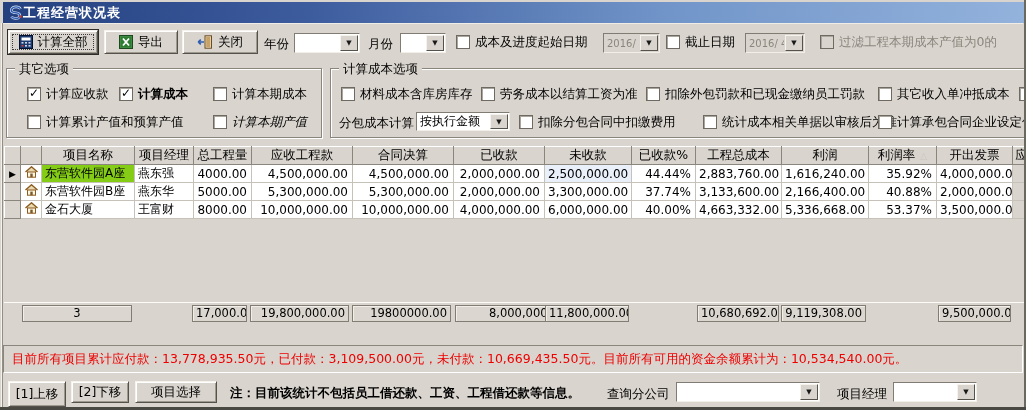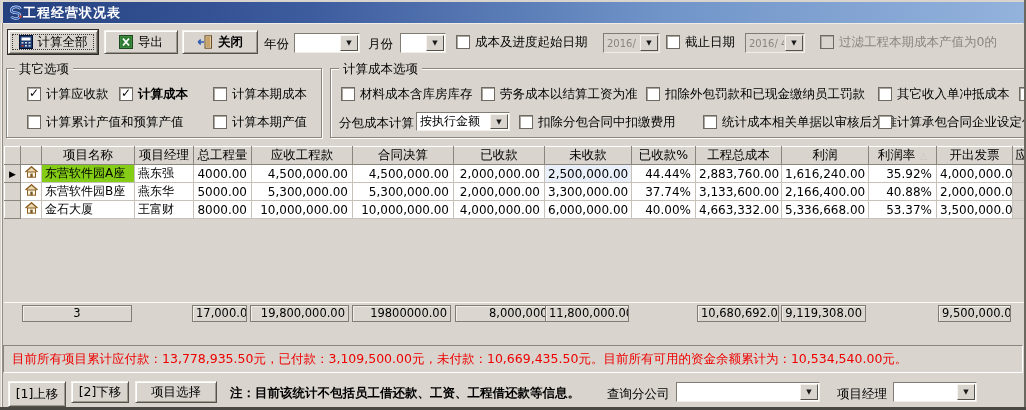--- a/index.html
+++ b/index.html
@@ -121,21 +121,21 @@
     <span class="ficon">
       <svg width="14" height="14" viewBox="0 0 14 14">
         <rect x="0.5" y="0.5" width="13" height="13" fill="#3f8a43" stroke="#1c4a1e"></rect>
         <rect x="2" y="2" width="10" height="10" fill="#2e7d32"></rect>
         <path d="M4 3.5 L10 10.5 M10 3.5 L4 10.5" stroke="#ffffff" stroke-width="1.8"></path>
       </svg>
     </span>
     <span>导出</span>
   </div>
 
-  <div class="btn" style="left:182px;top:30px;width:76px;font-weight:bold;">
+  <div class="btn" style="left:182px;top:30px;width:76px;">
     <span class="ficon">
       <svg width="16" height="14" viewBox="0 0 16 14">
         <rect x="8" y="0.8" width="6.5" height="12.4" fill="#e8dcc0" stroke="#6b4a1f"></rect>
         <rect x="9.2" y="2" width="4" height="10" fill="#c8a165"></rect>
         <path d="M7 7 L1.2 7 M1.2 7 L3.8 4.6 M1.2 7 L3.8 9.4" stroke="#2f5db3" stroke-width="1.7" fill="none"></path>
       </svg>
     </span>
     <span>关闭</span>
   </div>
 
@@ -185,21 +185,21 @@
       <span class="cblabel bold">计算成本</span>
     </span>
     <span class="cbitem" style="left:206px;top:18px;">
       <span class="cb"></span>
       <span class="cblabel">计算本期成本</span>
     </span>
     <span class="cbitem" style="left:20px;top:46px;">
       <span class="cb"></span>
       <span class="cblabel">计算累计产值和预算产值</span>
     </span>
-    <span class="cbitem" style="left:206px;top:46px;">
+    <span class="cbitem" style="left:206px;top:46px;font-style:italic;">
       <span class="cb"></span>
       <span class="cblabel">计算本期产值</span>
     </span>
   </div>
 
   <div class="group" style="left:330px;top:68px;width:700px;height:70px;">
     <span class="glabel">计算成本选项</span>
     <span class="cbitem" style="left:10px;top:18px;">
       <span class="cb"></span>
       <span class="cblabel">材料成本含库房库存</span>

